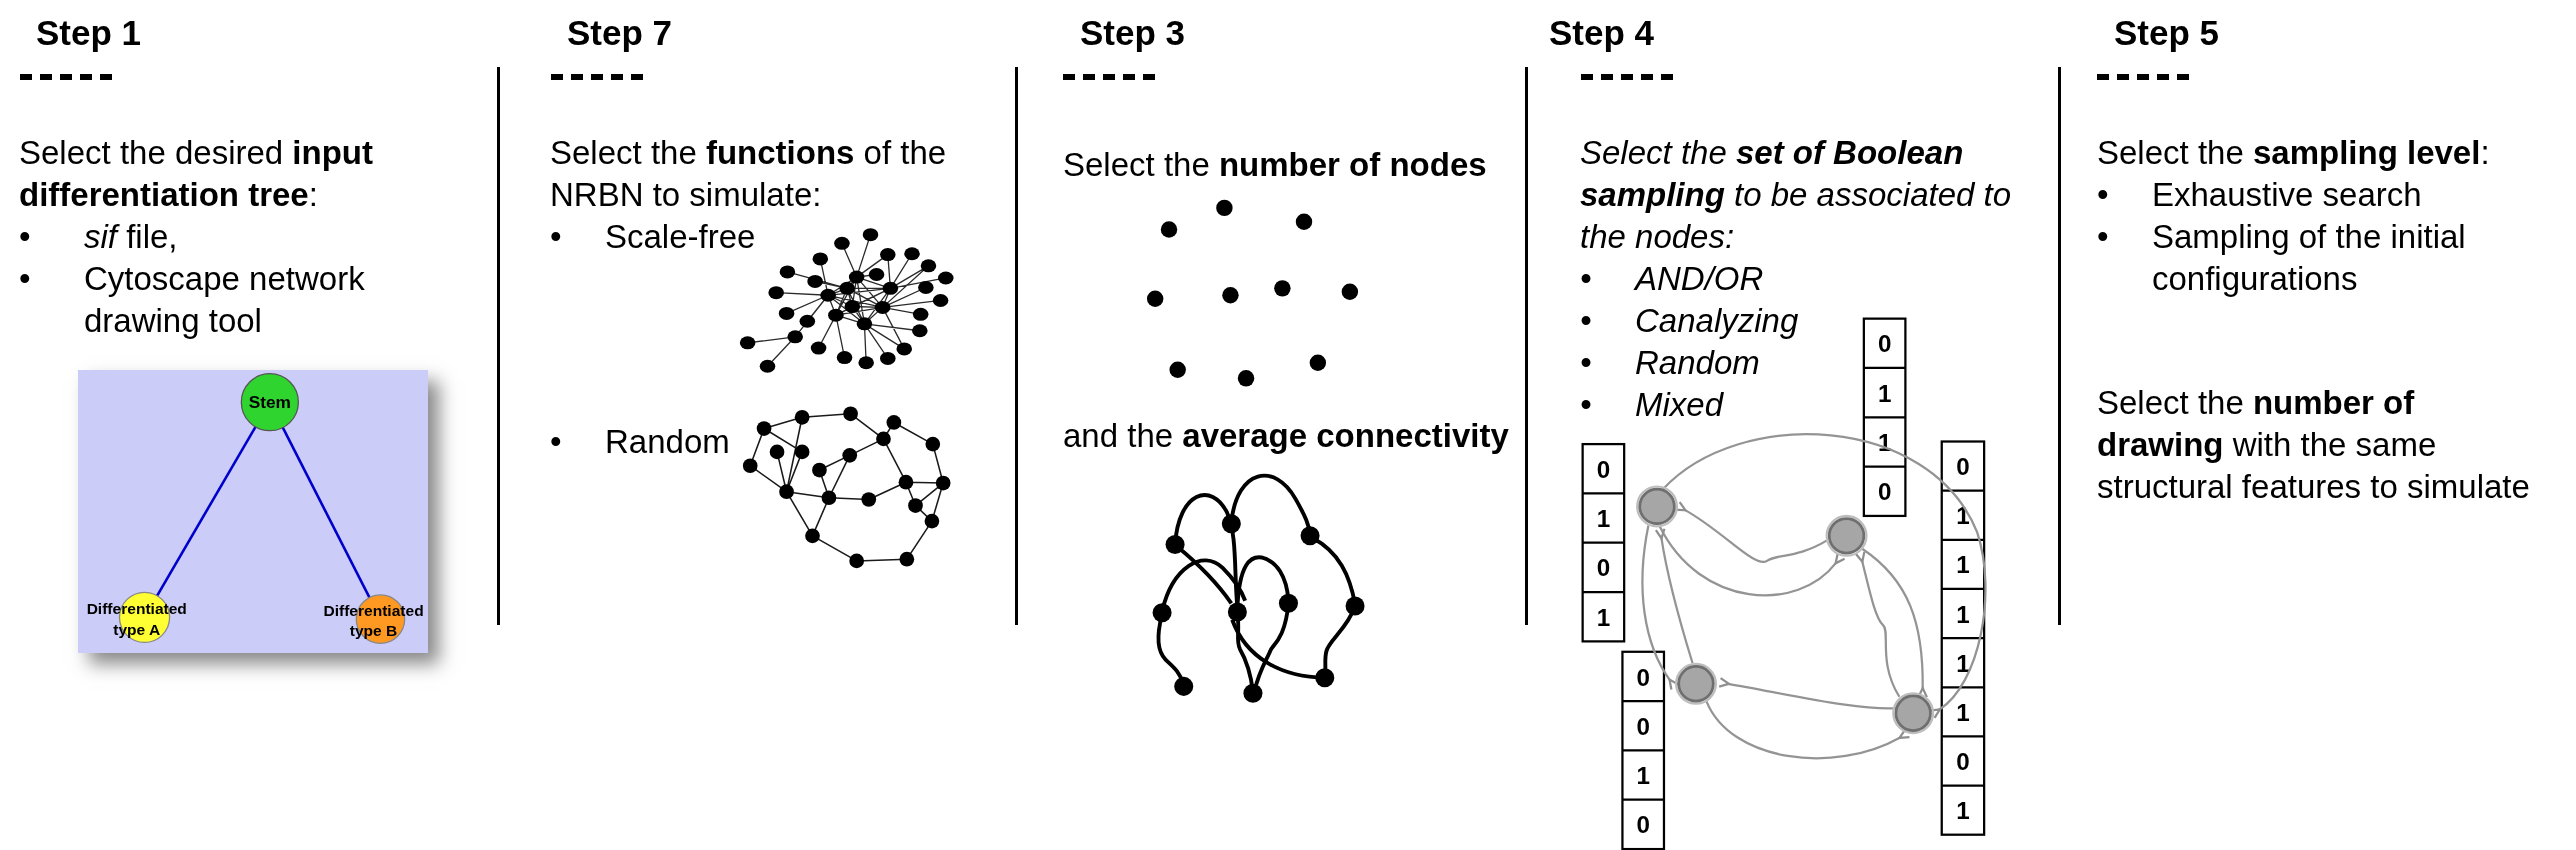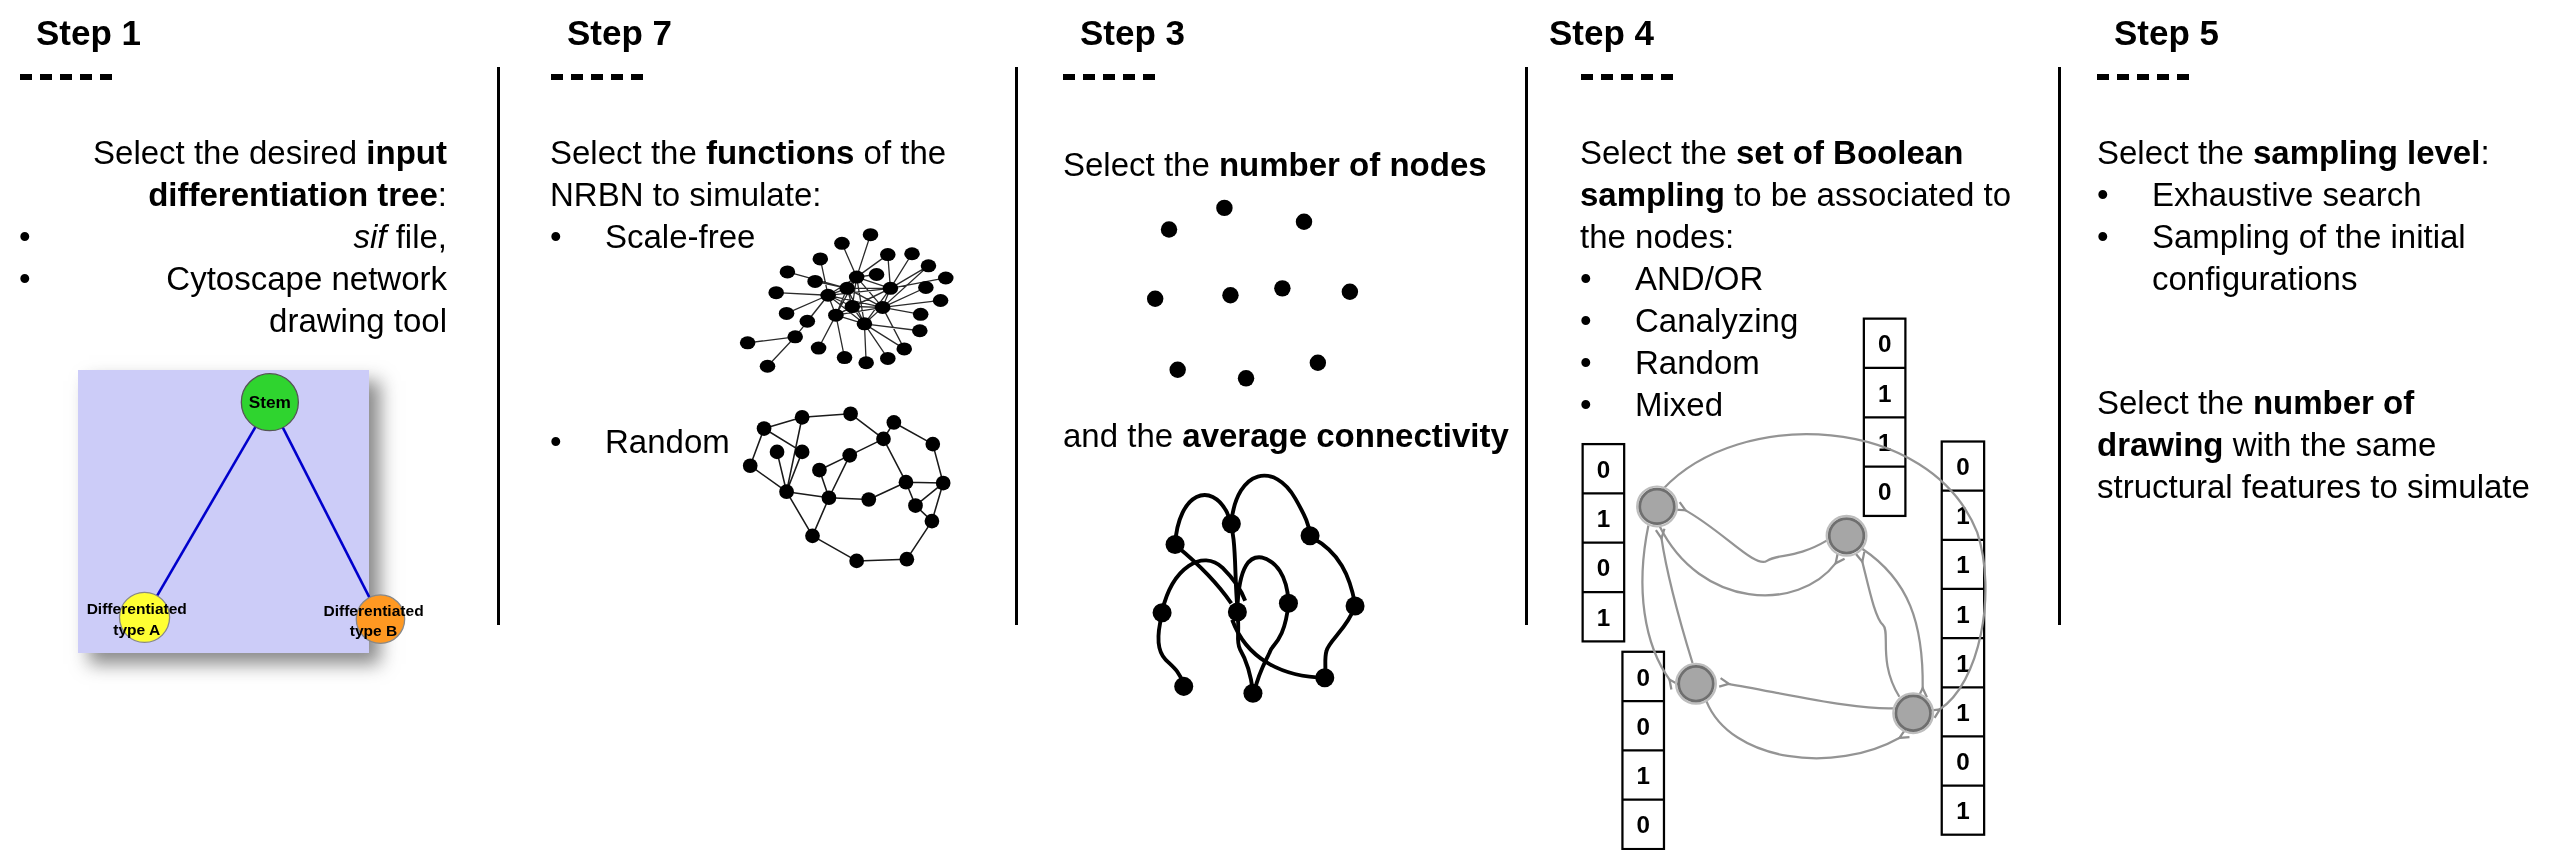--- a/index.html
+++ b/index.html
@@ -22,21 +22,21 @@
   <div class="div" style="left:2058px"></div>
 
   <div class="hdr" style="left:19px">Step 1</div>
   <div class="dash" style="left:20px">
     <i></i>
     <i></i>
     <i></i>
     <i></i>
     <i></i>
   </div>
-  <div class="body" style="left:19px;top:132px;text-align:right;">
+  <div class="body" style="left:19px;top:132px;">
     Select the desired <b>input</b><br>
     <b>differentiation tree</b>:
     <div class="bul" style="padding-left:65px"><span class="b">•</span><i>sif</i> file,</div>
     <div class="bul" style="padding-left:65px;white-space:normal;width:363px"><span class="b">•</span>Cytoscape network drawing tool</div>
   </div>
 
   <div class="hdr" style="left:550px">Step 7</div>
   <div class="dash" style="left:551px">
     <i></i>
     <i></i>
@@ -69,21 +69,21 @@
   </div>
 
   <div class="hdr" style="left:1532px">Step 4</div>
   <div class="dash" style="left:1581px">
     <i></i>
     <i></i>
     <i></i>
     <i></i>
     <i></i>
   </div>
-  <div class="body" style="left:1580px;top:132px;">
+  <div class="body" style="left:1580px;top:132px;font-style:italic;">
     Select the <b>set of Boolean</b><br>
     <b>sampling</b> to be associated to<br>
     the nodes:
     <div class="bul" style="padding-left:55px"><span class="b">•</span>AND/OR</div>
     <div class="bul" style="padding-left:55px"><span class="b">•</span>Canalyzing</div>
     <div class="bul" style="padding-left:55px"><span class="b">•</span>Random</div>
     <div class="bul" style="padding-left:55px"><span class="b">•</span>Mixed</div>
   </div>
 
   <div class="hdr" style="left:2097px">Step 5</div>
@@ -98,21 +98,21 @@
     Select the <b>sampling level</b>:
     <div class="bul" style="padding-left:55px"><span class="b">•</span>Exhaustive search</div>
     <div class="bul" style="padding-left:55px;white-space:normal;width:415px"><span class="b">•</span>Sampling of the initial configurations</div>
   </div>
   <div class="body" style="left:2097px;top:382px;">
     Select the <b>number of</b><br>
     <b>drawing</b> with the same<br>
     structural features to simulate
   </div>
 
-  <div style="position:absolute;left:78px;top:370px;width:291px;height:283px;background:#ccccf8;box-shadow:11.2px 11.2px 17.3px rgba(40,40,40,0.55);">
+  <div style="position:absolute;left:78px;top:370px;width:350px;height:283px;background:#ccccf8;box-shadow:11.2px 11.2px 17.3px rgba(40,40,40,0.55);">
     <svg width="350" height="283" viewBox="0 0 405 327">
       <line x1="222" y1="37" x2="77" y2="286" stroke="#0000cc" stroke-width="3"></line>
       <line x1="222" y1="37" x2="350" y2="288" stroke="#0000cc" stroke-width="3"></line>
       <circle cx="222" cy="37" r="33" fill="#2fd42f" stroke="#555" stroke-width="1.5"></circle>
       <circle cx="77" cy="286" r="29" fill="#ffff33" stroke="#888" stroke-width="1.5"></circle>
       <circle cx="350" cy="288" r="28" fill="#ff9922" stroke="#888" stroke-width="1.5"></circle>
       <text x="222" y="44" font-size="20" font-weight="bold" text-anchor="middle">Stem</text>
       <text x="68" y="282" font-size="18" font-weight="bold" text-anchor="middle">Differentiated</text>
       <text x="68" y="306" font-size="18" font-weight="bold" text-anchor="middle">type A</text>
       <text x="342" y="284" font-size="18" font-weight="bold" text-anchor="middle">Differentiated</text>

